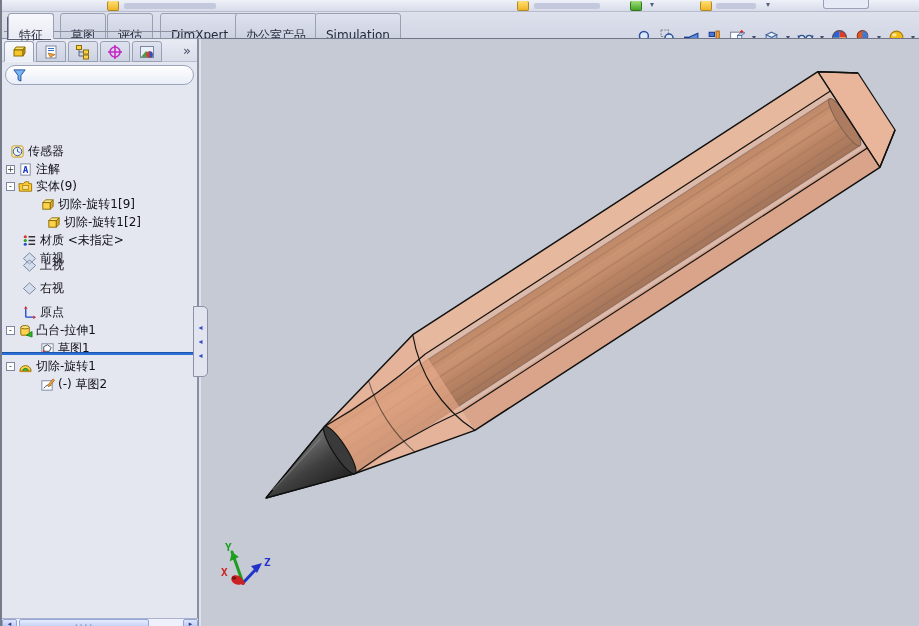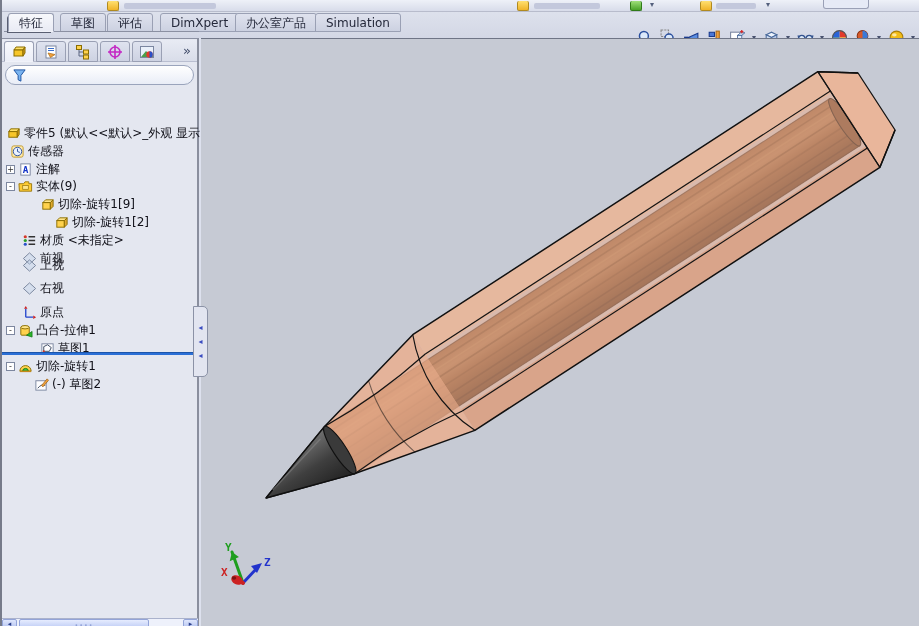--- a/index.html
+++ b/index.html
@@ -18,21 +18,21 @@
   .clip-ic.green { background:linear-gradient(#9fe07a,#4aa32a); border-color:#2f7a18; }
   .clip-txt { position:absolute; top:3px; height:6px; background:#c3c8dc; border-radius:2px; }
   .clip-box { position:absolute; top:0; width:46px; height:9px; background:#e6eaf6;
     border:1px solid #9aa0b6; border-top:none; border-radius:0 0 3px 3px; }
   .clip-caret { position:absolute; top:0; font-size:8px; color:#55617e; }
   
   .tabbar { position:absolute; left:0; top:12px; width:919px; height:26px;
     background:linear-gradient(#dde1ec,#d3d7e5); }
   .tab { position:absolute; top:1px; height:19px; line-height:18px; text-align:center;
     background:linear-gradient(#dfe2ee,#ccd1e1); border:1px solid #9aa0b4;
-    border-radius:3px 3px 0 0; color:#24283a; cursor:default; padding:0 10px; }
+    border-radius:3px 3px 0 0; color:#24283a; cursor:default; padding:12px 10px; }
   .tab.active { background:linear-gradient(#f7f8fc,#e9ebf4); border-bottom:1px solid #f0f1f8;
     box-shadow:-2px 2px 0 -1px #5a5f72; z-index:2; }
   .panel-topline { position:absolute; left:2px; top:31px; width:195px; height:0;
     border-top:1px solid #8b90a2; }
   
   .hud { position:absolute; right:4px; top:14px; height:22px; display:flex;
     align-items:center; gap:3px; }
   .hud .hicon { width:20px; height:20px; display:flex; align-items:center;
     justify-content:center; border-radius:3px; }
   .hud .caret { font-size:8px; color:#4a5370; width:8px; text-align:center; }
@@ -338,26 +338,20 @@
 
   <div class="filter-pill">
     <svg width="15" height="15" style="margin:0 4px 0 6px">
         <use href="#ic-funnel"></use>
       </svg>
     <input class="filter-input" type="text" placeholder="" style="">
   </div>
 
   <div class="tree">
 
-    <div class="trow" style="left:4px;top:38px">
-      <svg class="ticon">
-          <use href="#ic-part"></use>
-        </svg>
-      <span class="lbl">零件5   (默认&lt;&lt;默认&gt;_外观 显示</span>
-    </div>
 
     <div class="trow" style="left:8px;top:56px">
       <svg class="ticon">
           <use href="#ic-sensor"></use>
         </svg>
       <span class="lbl">传感器</span>
     </div>
 
     <div class="trow" style="left:4px;top:74px">
       <span class="expander">+</span>
@@ -373,21 +367,21 @@
           <use href="#ic-bodies"></use>
         </svg>
       <span class="lbl">实体(9)</span>
     </div>
     <div class="trow" style="left:38px;top:109px">
       <svg class="ticon">
           <use href="#ic-cube"></use>
         </svg>
       <span class="lbl">切除-旋转1[9]</span>
     </div>
-    <div class="trow" style="left:52px;top:127px">
+    <div class="trow" style="left:44px;top:127px">
       <svg class="ticon">
           <use href="#ic-cube"></use>
         </svg>
       <span class="lbl">切除-旋转1[2]</span>
     </div>
 
     <div class="trow" style="left:20px;top:145px">
       <svg class="ticon">
           <use href="#ic-material"></use>
         </svg>
@@ -434,21 +428,21 @@
       <span class="lbl">草图1</span>
     </div>
 
     <div class="trow" style="left:4px;top:271px">
       <span class="expander">-</span>
       <svg class="ticon">
           <use href="#ic-revolve"></use>
         </svg>
       <span class="lbl">切除-旋转1</span>
     </div>
-    <div class="trow" style="left:32px;top:289px">
+    <div class="trow" style="left:38px;top:289px">
       <svg class="ticon">
           <use href="#ic-sketch2"></use>
         </svg>
       <span class="lbl">(-) 草图2</span>
     </div>
   </div>
 
   <div class="rollback"></div>
 
   <div class="hscroll">

